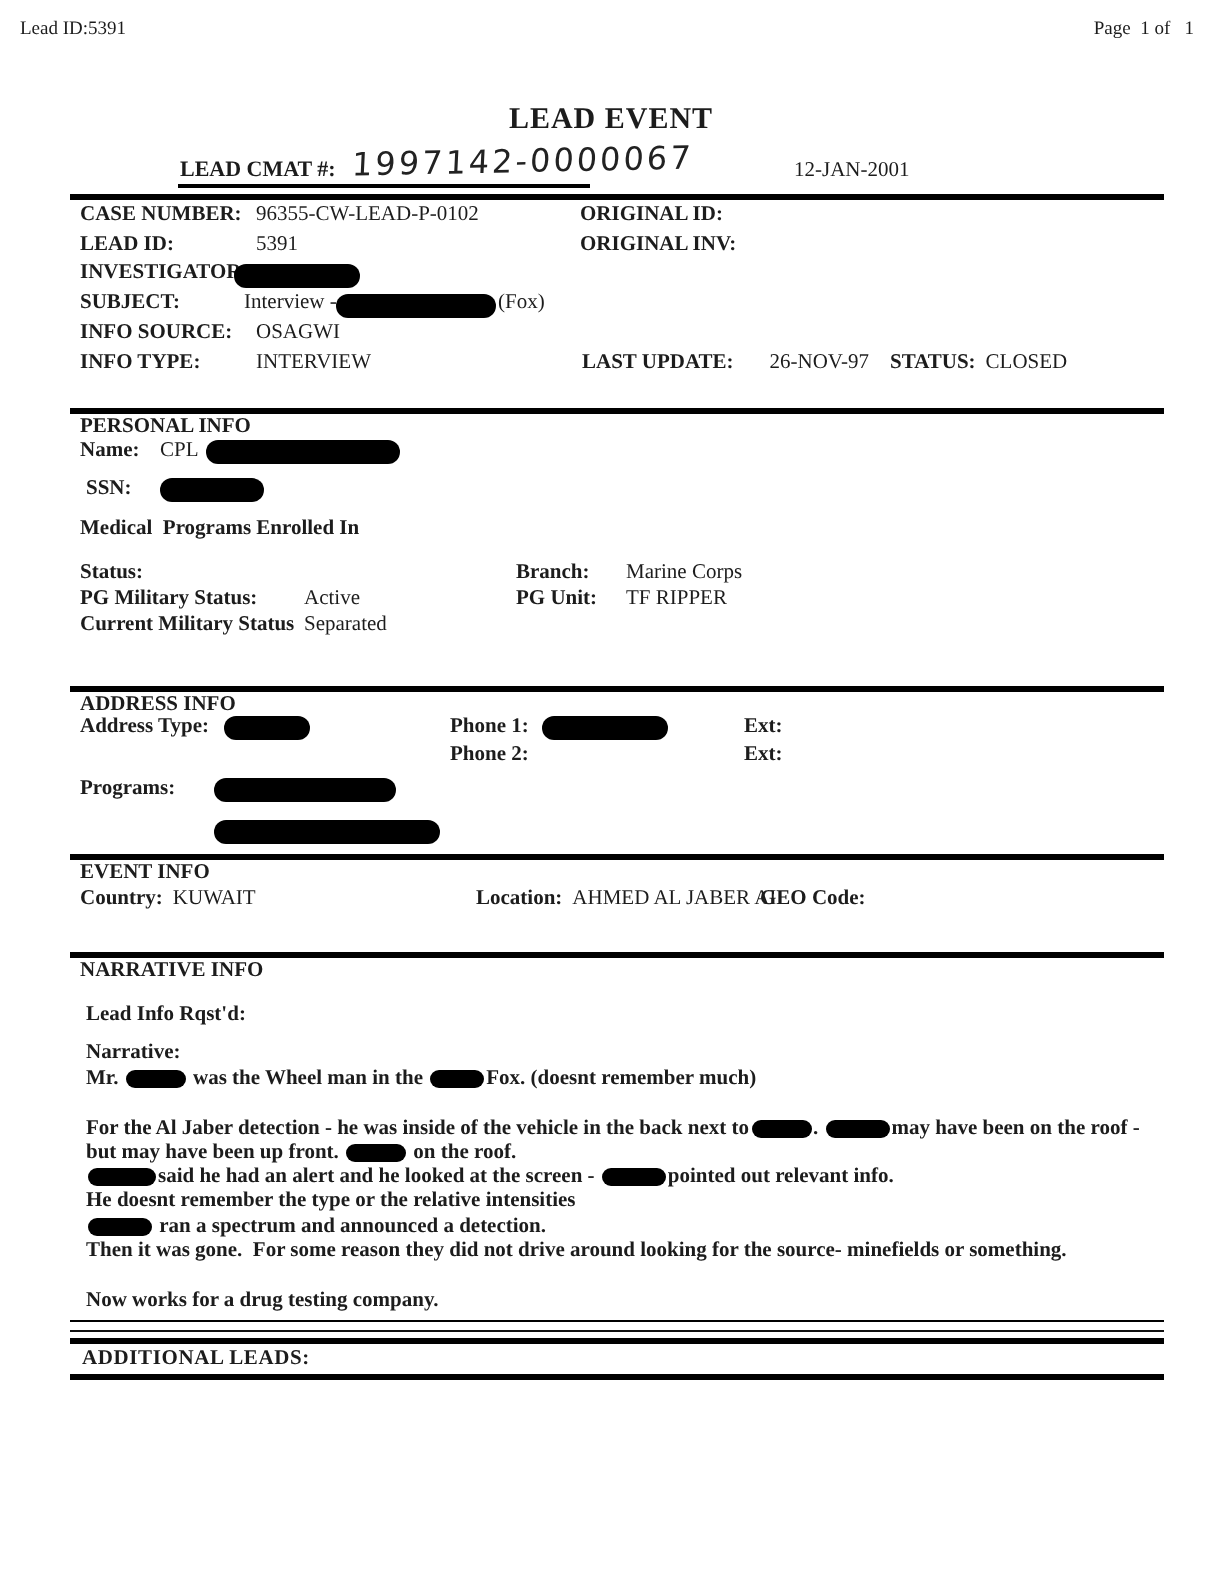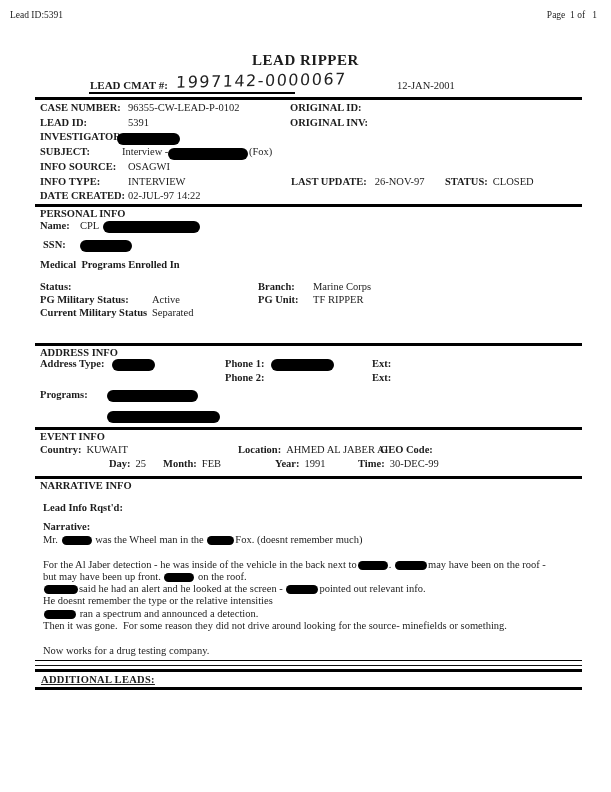--- a/index.html
+++ b/index.html
@@ -10,21 +10,21 @@
     background:#ffffff;
     font-family:"Liberation Serif", serif;
     font-size:10.5px;
     color:#1c1c1c;
     overflow:hidden;
   }
   .row{position:absolute;left:40px;right:28px;height:14px;}
   .at{position:absolute;top:0;white-space:pre;}
   b,.b{font-weight:bold;}
   .v{margin-left:5px;}
-  .v0{margin-left:8px;}
+  .v0{margin-left:18px;}
   .hline{position:absolute;left:35px;width:547px;background:#000;}
   .thick{height:3px;}
   .thin2{height:4px;background:transparent;border-top:1.5px solid #000;border-bottom:1px solid #111;}
   .redact{
     display:inline-block;
     background:#000;
     height:10px;
     border-radius:6px;
     vertical-align:middle;
   }
@@ -37,35 +37,35 @@
     font-family:"DejaVu Sans", sans-serif;
     font-size:16px;letter-spacing:1.5px;color:#222;
     transform:rotate(-1.2deg) skewX(-4deg);
   }
   .cmat-date{position:absolute;left:397px;top:80px;}
   .cmat-underline{position:absolute;left:89px;top:92px;width:206px;height:1.8px;background:#000;}
   .narrative-block{
     position:absolute;left:43px;top:534px;right:30px;
     line-height:12.3px;white-space:pre-wrap;
   }
-  .nline{min-height:12.3px;}
+  .nline{min-height:12.3px;font-weight:bold;}
   .nline .redact{height:9px;border-radius:5px;margin:0 1px;}
-  .addl-heading{position:absolute;left:41px;top:674px;font-weight:bold;font-size:10.5px;letter-spacing:.3px;text-decoration:underline;}
+  .addl-heading{position:absolute;left:41px;top:674px;font-weight:bold;font-size:10.5px;letter-spacing:.3px;}
 </style>
 </head>
 <body>
 
 <div class="page">
 
   <div class="topbar">
     <span>Lead ID:5391</span>
     <span style="white-space:pre;">Page  1 of   1</span>
   </div>
 
-  <div class="title">LEAD RIPPER</div>
+  <div class="title">LEAD EVENT</div>
 
   <span class="cmat-label">LEAD CMAT #:</span>
   <span class="cmat-number">1997142-0000067</span>
   <span class="cmat-date">12-JAN-2001</span>
   <div class="cmat-underline"></div>
   <div class="hline thick" style="top:97px;"></div>
 
   <div class="row" style="top:102px;">
     <span class="at b" style="left:0;">CASE NUMBER:</span>
     <span class="at" style="left:88px;">96355-CW-LEAD-P-0102</span>
@@ -88,24 +88,20 @@
   </div>
   <div class="row" style="top:161px;">
     <span class="at b" style="left:0;">INFO SOURCE:</span>
     <span class="at" style="left:88px;">OSAGWI</span>
   </div>
   <div class="row" style="top:176px;">
     <span class="at b" style="left:0;">INFO TYPE:</span>
     <span class="at" style="left:88px;">INTERVIEW</span>
     <span class="at" style="left:251px;"><b>LAST UPDATE:</b><span class="v0">26-NOV-97</span></span>
     <span class="at" style="left:405px;"><b>STATUS:</b><span class="v">CLOSED</span></span>
-  </div>
-  <div class="row" style="top:190px;">
-    <span class="at b" style="left:0;">DATE CREATED:</span>
-    <span class="at" style="left:88px;">02-JUL-97 14:22</span>
   </div>
   <div class="hline thick" style="top:204px;"></div>
 
   <div class="row" style="top:220px;">
     <span class="at b" style="left:0;">Name:</span>
     <span class="at" style="left:40px;">CPL</span>
     <span class="at" style="left:63px;"><span class="redact tall" style="width:97px;"></span></span>
   </div>
   <div class="row" style="top:208px;">
     <span class="at b" style="left:0;">PERSONAL INFO</span>
@@ -158,26 +154,20 @@
   <div class="hline thick" style="top:427px;"></div>
 
   <div class="row" style="top:431px;">
     <span class="at b" style="left:0;">EVENT INFO</span>
   </div>
   <div class="row" style="top:444px;">
     <span class="at" style="left:0;"><b>Country:</b><span class="v">KUWAIT</span></span>
     <span class="at" style="left:198px;"><b>Location:</b><span class="v">AHMED AL JABER AI</span></span>
     <span class="at b" style="left:340px;">GEO Code:</span>
   </div>
-  <div class="row" style="top:458px;">
-    <span class="at" style="left:69px;"><b>Day:</b><span class="v">25</span></span>
-    <span class="at" style="left:123px;"><b>Month:</b><span class="v">FEB</span></span>
-    <span class="at" style="left:235px;"><b>Year:</b><span class="v">1991</span></span>
-    <span class="at" style="left:318px;"><b>Time:</b><span class="v">30-DEC-99</span></span>
-  </div>
   <div class="hline thick" style="top:476px;"></div>
 
   <div class="row" style="top:480px;">
     <span class="at b" style="left:0;">NARRATIVE INFO</span>
   </div>
   <div class="row" style="top:502px;">
     <span class="at b" style="left:3px;">Lead Info Rqst'd:</span>
   </div>
   <div class="row" style="top:521px;">
     <span class="at b" style="left:3px;">Narrative:</span>

